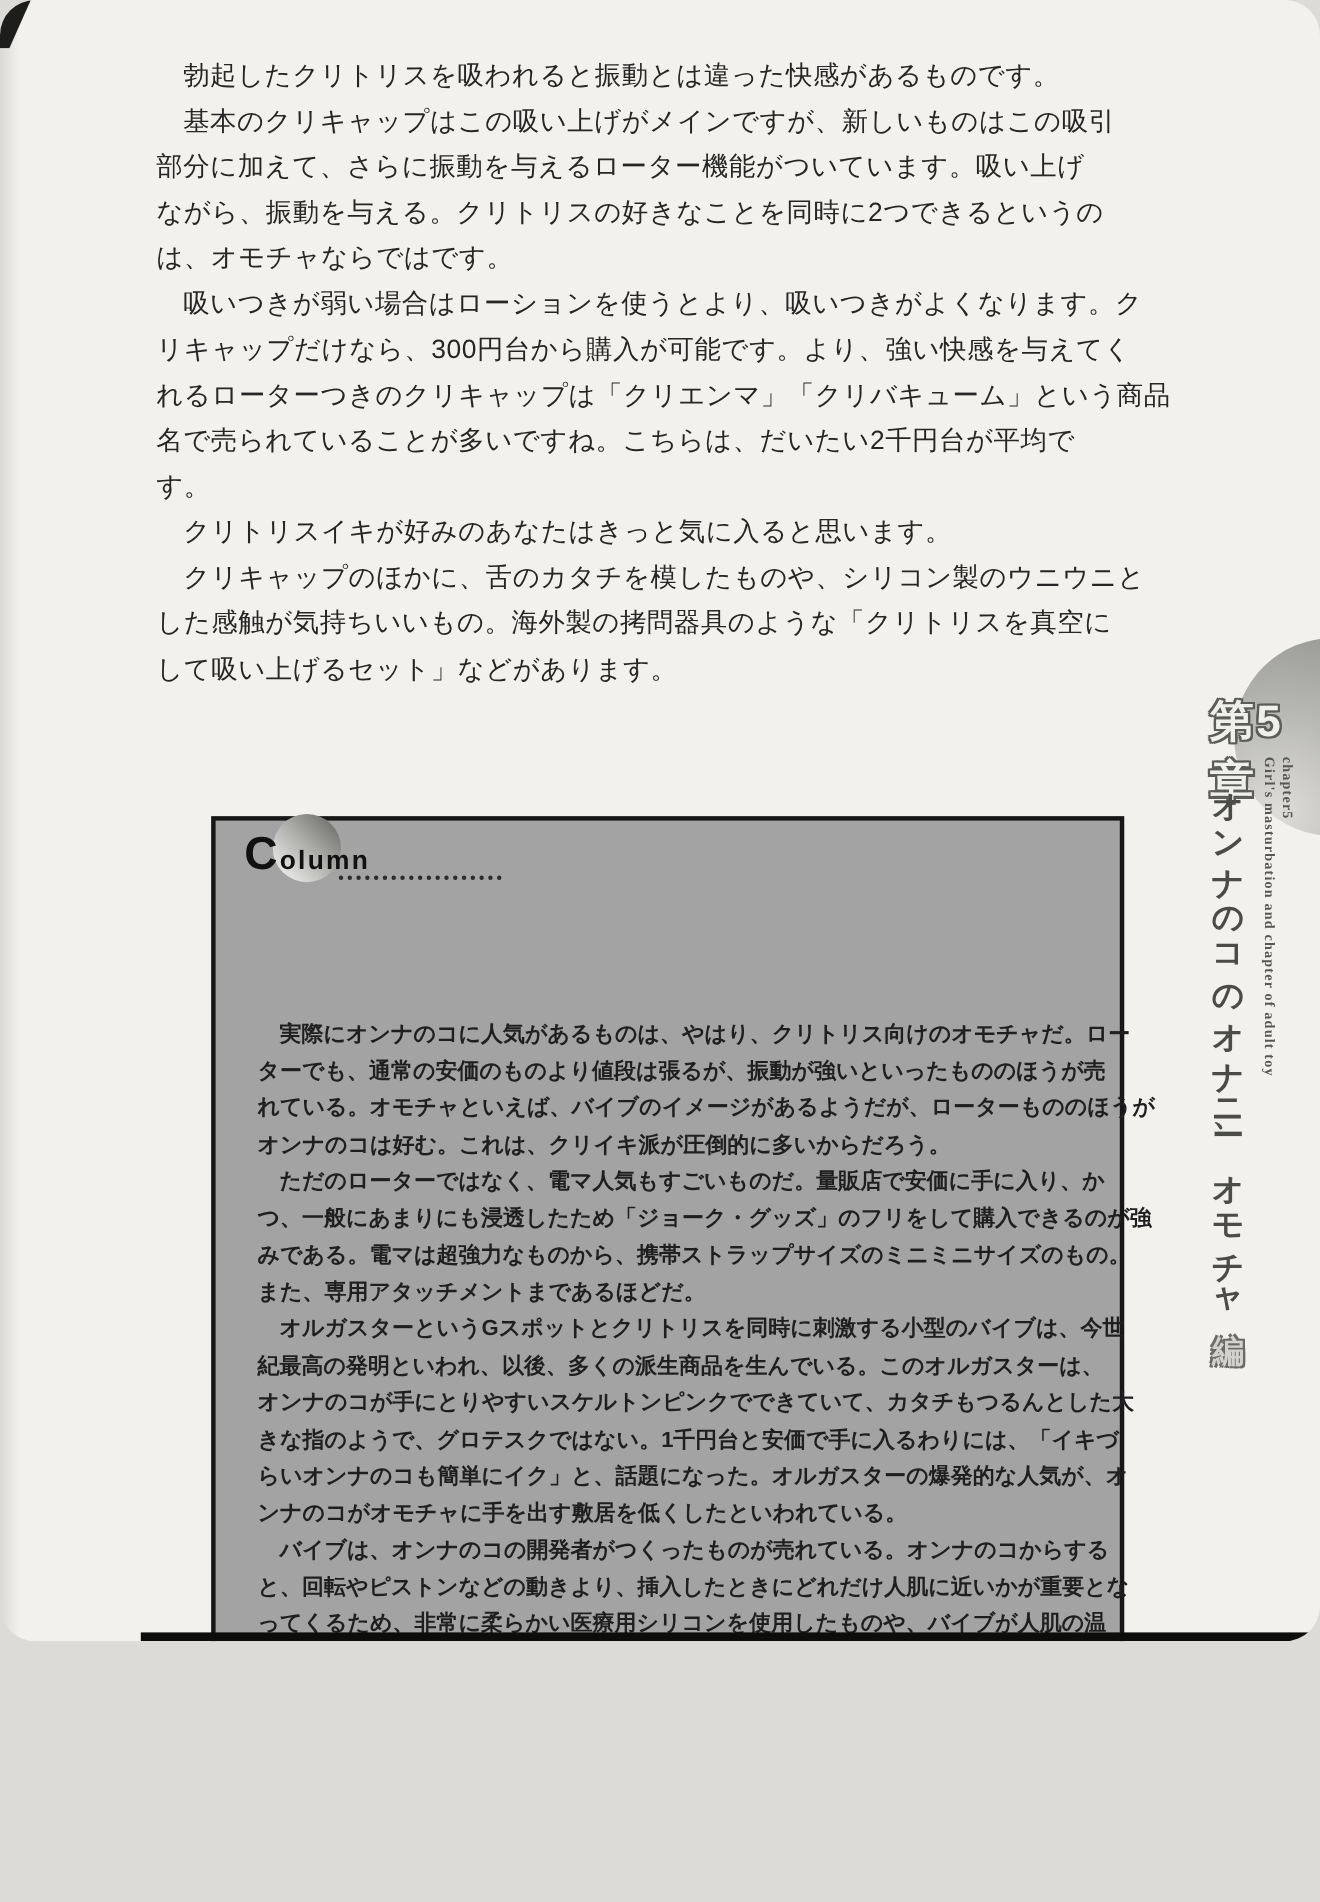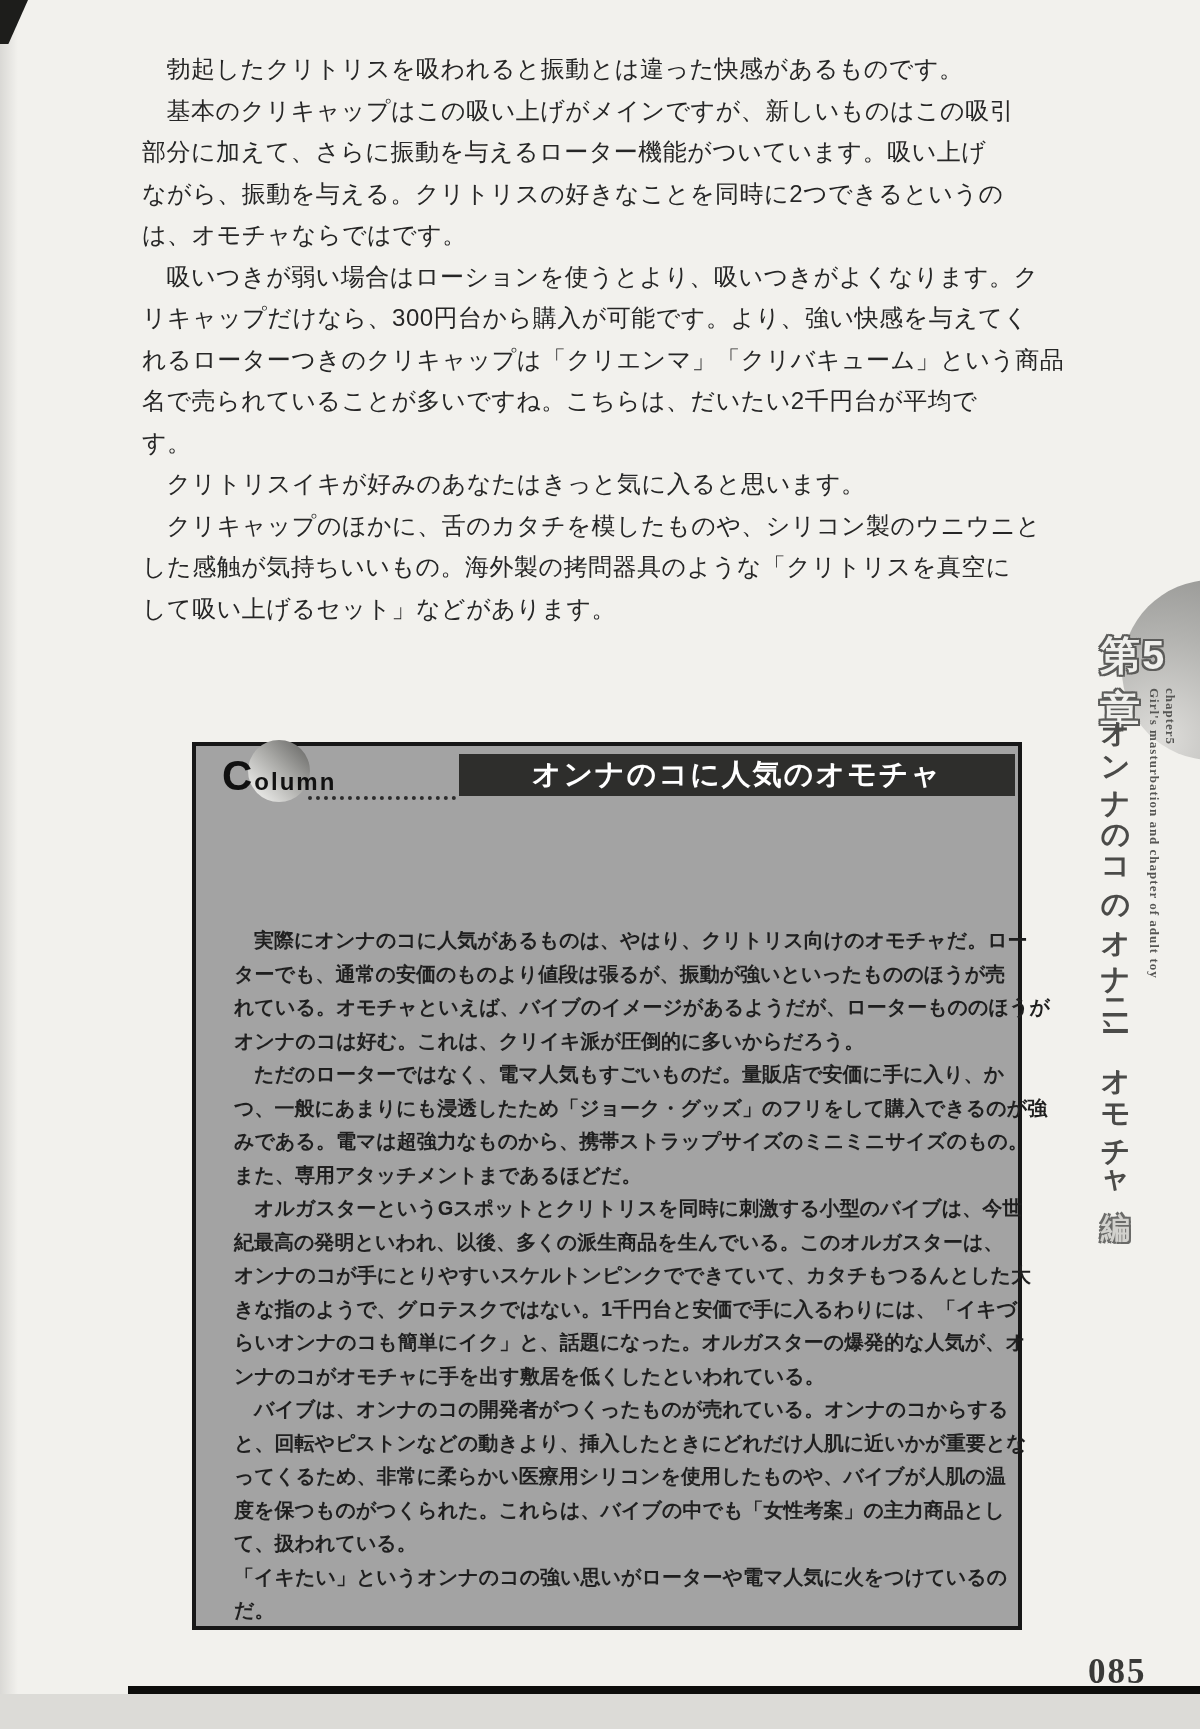--- a/index.html
+++ b/index.html
@@ -1,20 +1,21 @@
 <!DOCTYPE html>
 <html><head>
 <meta charset="utf-8">
 <style>
   html,body { margin:0; padding:0; background:#dcdbd7; }
   .page {
-    position:relative; width:1200px; height:1694px;
+    position:relative; width:1200px; height:1492px;
     background:#f2f1ed; overflow:hidden;
     font-family:"Liberation Sans", sans-serif;
     color:#2b2b2b;
+    border-radius:32px;
   }
   
   .page::before {
     content:""; position:absolute; left:0; top:0; bottom:0; width:18px;
     background:linear-gradient(to right, rgba(0,0,0,0.10), rgba(0,0,0,0));
     pointer-events:none;
   }
   .corner-mark {
     position:absolute; left:0; top:0; width:28px; height:44px;
     background:#1d1d1b;
@@ -118,23 +119,20 @@
 す。
 　クリトリスイキが好みのあなたはきっと気に入ると思います。
 　クリキャップのほかに、舌のカタチを模したものや、シリコン製のウニウニと
 した感触が気持ちいいもの。海外製の拷問器具のような「クリトリスを真空に
 して吸い上げるセット」などがあります。</div>
 
   <div class="column-box">
     <div class="column-marker-circle"></div>
     <div class="column-label">Column</div>
     <div class="dotted-leader"></div>
-    <div class="column-title-bar">
-      <span>オンナのコに人気のオモチャ</span>
-    </div>
     <div class="column-body">　実際にオンナのコに人気があるものは、やはり、クリトリス向けのオモチャだ。ロー
 ターでも、通常の安価のものより値段は張るが、振動が強いといったもののほうが売
 れている。オモチャといえば、バイブのイメージがあるようだが、ローターもののほうが
 オンナのコは好む。これは、クリイキ派が圧倒的に多いからだろう。
 　ただのローターではなく、電マ人気もすごいものだ。量販店で安価に手に入り、か
 つ、一般にあまりにも浸透したため「ジョーク・グッズ」のフリをして購入できるのが強
 みである。電マは超強力なものから、携帯ストラップサイズのミニミニサイズのもの。
 また、専用アタッチメントまであるほどだ。
 　オルガスターというGスポットとクリトリスを同時に刺激する小型のバイブは、今世
 紀最高の発明といわれ、以後、多くの派生商品を生んでいる。このオルガスターは、

